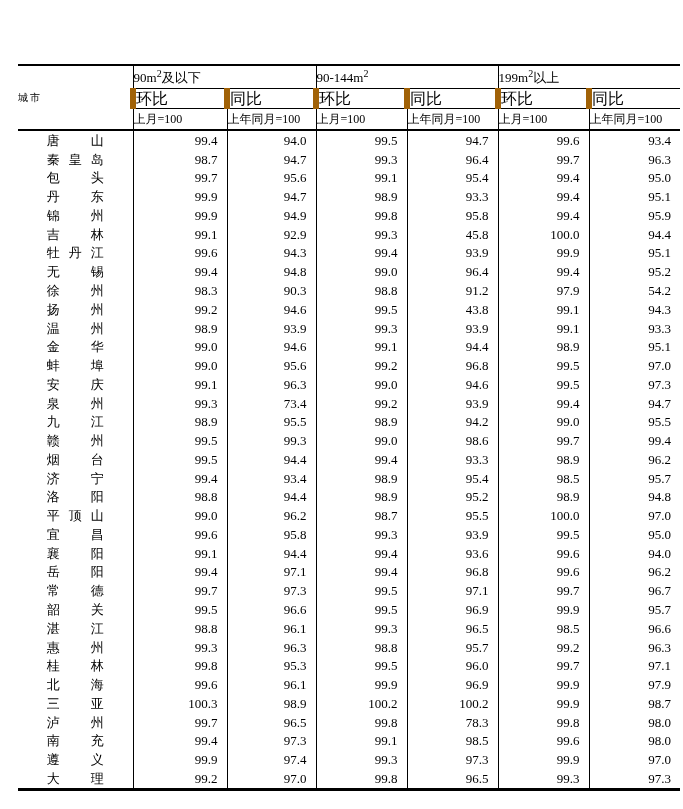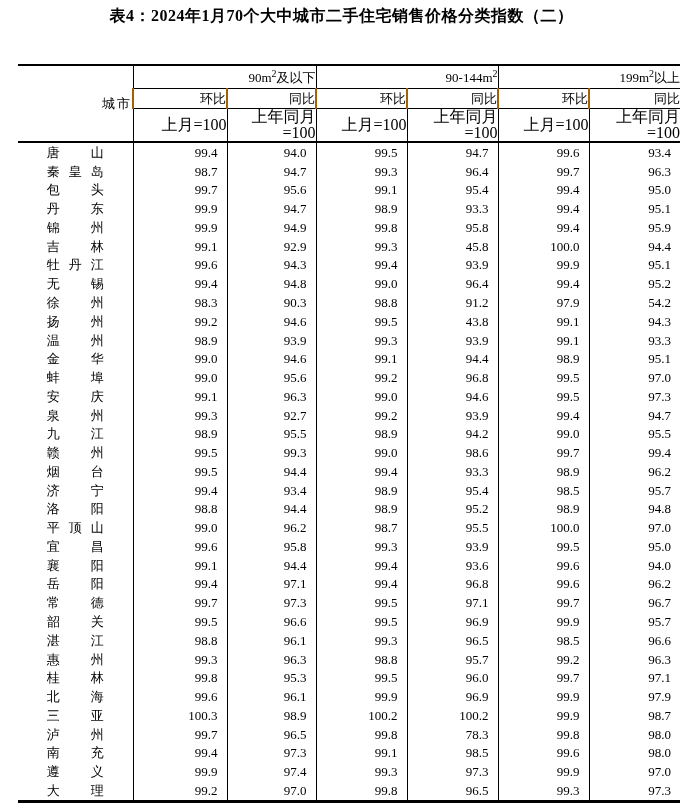--- a/index.html
+++ b/index.html
@@ -41,50 +41,50 @@
   col.c-city { width: 115px; }
   col.c-n1 { width: 94px; }
   col.c-n2 { width: 89px; }
   col.c-n  { width: 91px; }
   th, td {
     padding: 0;
     font-weight: normal;
     vertical-align: middle;
   }
   thead th {
-    text-align: right;
+    text-align: left;
     font-size: 13px;
     line-height: 1;
   }
   th.city-th {
     border-bottom: 2px solid #000;
-    font-size: 13px;
+    font-size: 10px;
     letter-spacing: 2px;
   }
   th.group-th {
     border-left: 1px solid #000;
     border-bottom: 1px solid #000;
     height: 22px;
     font-size: 13px;
   }
   th.group-th sup {
     font-size: 10px;
     line-height: 0;
   }
   th.sub-th {
-    border-left: 2px solid #a16207;
+    border-left: 6px solid #a16207;
     border-bottom: 1px solid #000;
     height: 19px;
-    font-size: 13px;
+    font-size: 16px;
   }
   th.base-th {
     border-left: 1px solid #000;
     border-bottom: 2px solid #000;
     height: 20px;
-    font-size: 16px;
+    font-size: 12px;
   }
   tbody td {
     height: 18.78px;
     line-height: 1;
   }
   td.city {
     text-align: center;
     font-size: 13px;
   }
   td.city .city-inner {
@@ -100,21 +100,20 @@
     padding-right: 9px;
     font-size: 13px;
     font-family: "Liberation Serif", "DejaVu Serif", serif;
   }
 </style>
 </head>
 <body>
 
 <div class="page">
 
-  <div class="title">表4：2024年1月70个大中城市二手住宅销售价格分类指数（二）</div>
 
   <table class="idx">
     <colgroup>
       <col class="c-city">
       <col class="c-n1">
         <col class="c-n2">
       <col class="c-n">
         <col class="c-n">
       <col class="c-n">
         <col class="c-n">
@@ -266,21 +265,21 @@
           <td class="num">99.1</td>
           <td class="num">96.3</td>
           <td class="num">99.0</td>
           <td class="num">94.6</td>
           <td class="num">99.5</td>
           <td class="num">97.3</td>
         </tr>
         <tr>
           <td class="city"><span class="city-inner">泉州</span></td>
           <td class="num">99.3</td>
-          <td class="num">92.7</td>
+          <td class="num">73.4</td>
           <td class="num">99.2</td>
           <td class="num">93.9</td>
           <td class="num">99.4</td>
           <td class="num">94.7</td>
         </tr>
         <tr>
           <td class="city"><span class="city-inner">九江</span></td>
           <td class="num">98.9</td>
           <td class="num">95.5</td>
           <td class="num">98.9</td>

